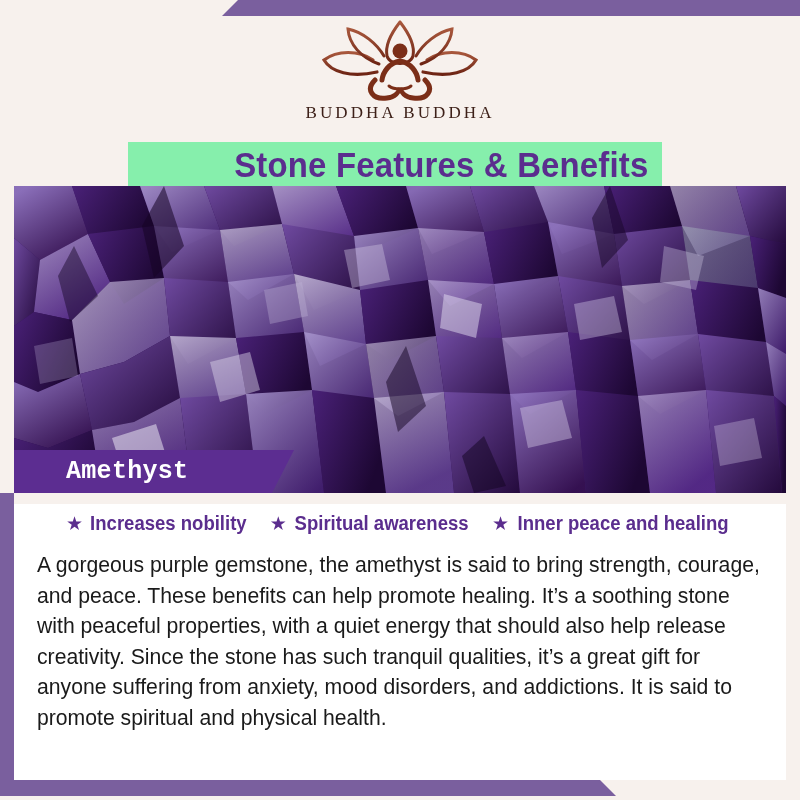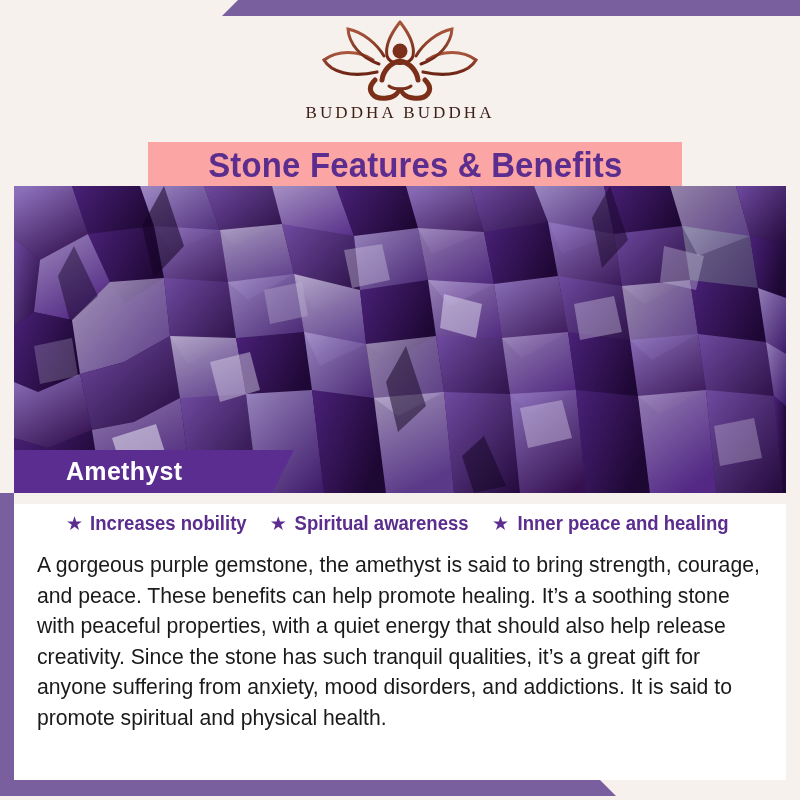--- a/index.html
+++ b/index.html
@@ -20,39 +20,39 @@
           display:flex;flex-direction:column;align-items:center;justify-content:flex-start;}
   .logo-mark{width:170px;height:86px;display:block;}
   .brand-name{
     font-family:"Liberation Serif", serif;
     font-size:17px;letter-spacing:3.1px;color:#3d2018;
     margin-top:1px;font-weight:400;white-space:nowrap;
   }
 
   
   .title-band{
-    position:absolute;left:148px;top:142px;width:534px;height:45px;
-    background:#fca5a5;display:flex;align-items:center;justify-content:center;
+    position:absolute;left:128px;top:142px;width:534px;height:45px;
+    background:#86efac;display:flex;align-items:center;justify-content:flex-end;
   }
   .title-text{
     font-family:"Liberation Sans Narrow","Liberation Sans",sans-serif;
     font-weight:700;font-size:35px;color:#5b2d8e;
     letter-spacing:.2px;transform:scaleX(.94);white-space:nowrap;
   }
 
   
   .photo{position:absolute;left:14px;top:186px;width:772px;height:307px;overflow:hidden;background:#2a1040;}
   .photo svg{display:block;width:772px;height:307px;}
 
   
   .ribbon{position:absolute;left:14px;top:450px;width:280px;height:43px;}
   .ribbon svg{position:absolute;inset:0;width:280px;height:43px;}
   .ribbon-label{
     position:absolute;left:52px;top:0;height:43px;display:flex;align-items:center;
-    font-family:Liberation Sans, sans-serif;
+    font-family:Liberation Mono, monospace;
     font-weight:700;font-size:25px;color:#ffffff;letter-spacing:.3px;white-space:nowrap;
   }
 
   
   .content{
     position:absolute;left:14px;top:493px;width:772px;height:287px;background:#ffffff;
   }
   .strip{position:absolute;left:0;top:0;width:772px;height:11px;background:#f7f1ed;}
 
   .benefits{

